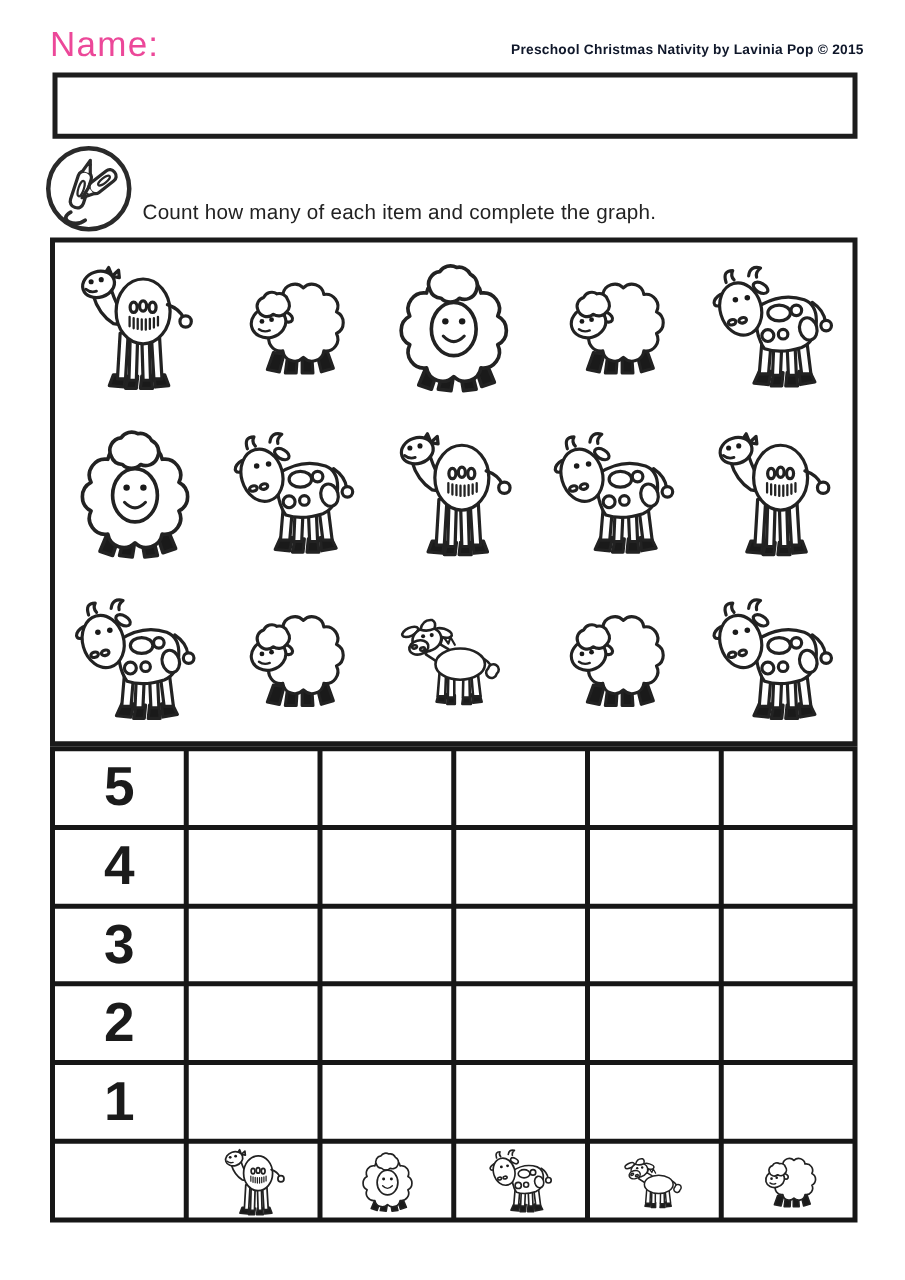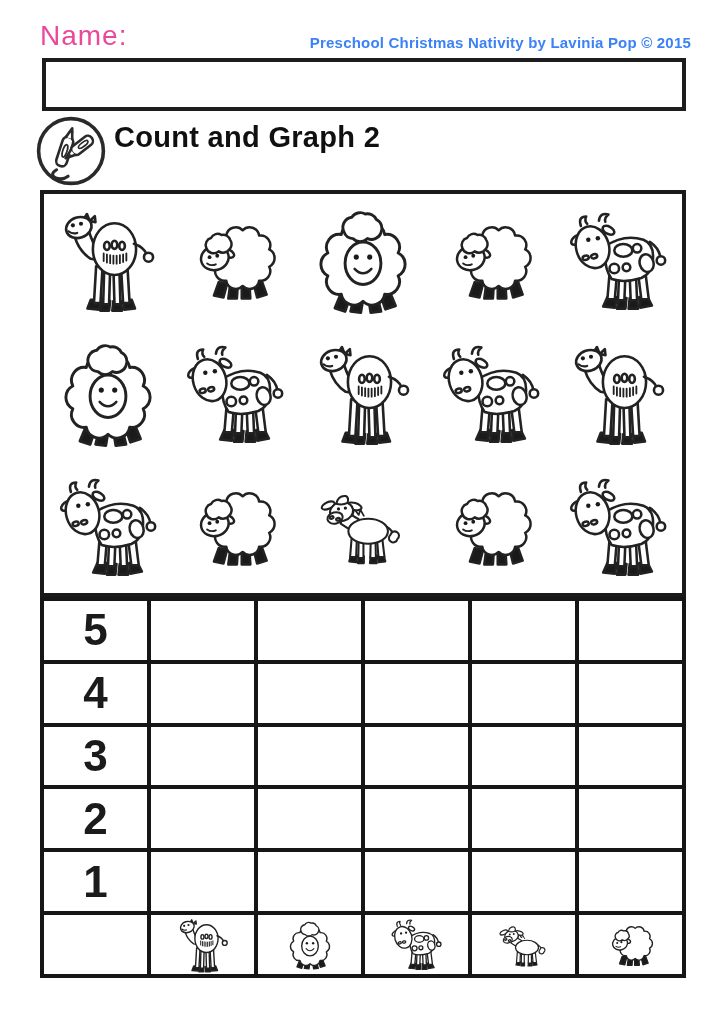--- a/index.html
+++ b/index.html
@@ -6,22 +6,22 @@
   .page{
     position:relative;width:724px;height:1024px;background:#ffffff;
     font-family:"Liberation Sans",sans-serif;color:#1d1d1d;overflow:hidden;
   }
   
   .name-label{
     position:absolute;left:40px;top:20px;font-size:28px;font-weight:500;
     color:#ec4899;letter-spacing:1px;
   }
   .attribution{
-    position:absolute;right:33px;top:34px;font-size:15px;font-weight:700;
-    color:#3b82f6;letter-spacing:.2px;
+    position:absolute;right:33px;top:34px;font-size:11px;font-weight:700;
+    color:#0f172a;letter-spacing:.2px;
   }
   .name-box{
     position:absolute;left:42px;top:58px;width:644px;height:53px;
     border:4px solid #1d1d1d;box-sizing:border-box;background:#fff;
   }
   
   .title-icon{position:absolute;left:35px;top:115px;width:72px;height:72px;}
   .title-icon svg{width:100%;height:100%;}
   .ws-title{
     position:absolute;left:114px;top:121px;font-size:29px;font-weight:800;
@@ -207,21 +207,21 @@
           <rect x="56" y="24" width="14" height="34" rx="6.5" fill="#fff" stroke-width="3.6"></rect>
           <path d="M58.5 57 L63 70 L67.5 57" fill="#fff" stroke-width="3.6"></path>
           <path d="M60.5 63.5 l5 -1.5" stroke-width="2.4"></path>
           <ellipse cx="63" cy="39" rx="2.8" ry="8" stroke-width="2.4"></ellipse>
         </g>
         <path d="M30 76 Q20 82 28 87 Q38 91 46 85" stroke-width="4.2"></path>
       </g>
     </svg>
   </div>
 
-  <div class="ws-title">Count and Graph 2</div>
+  <div class="ws-subtitle">Count how many of each item and complete the graph.</div>
 
   <div class="picture-box">
     <div class="picture-grid">
         <div class="pcell">
           <svg class="animal animal-camel" viewBox="0 0 100 100">
             <use href="#sym-camel"></use>
           </svg>
         </div>
         <div class="pcell">
           <svg class="animal animal-sheep-side" viewBox="0 0 100 100">

